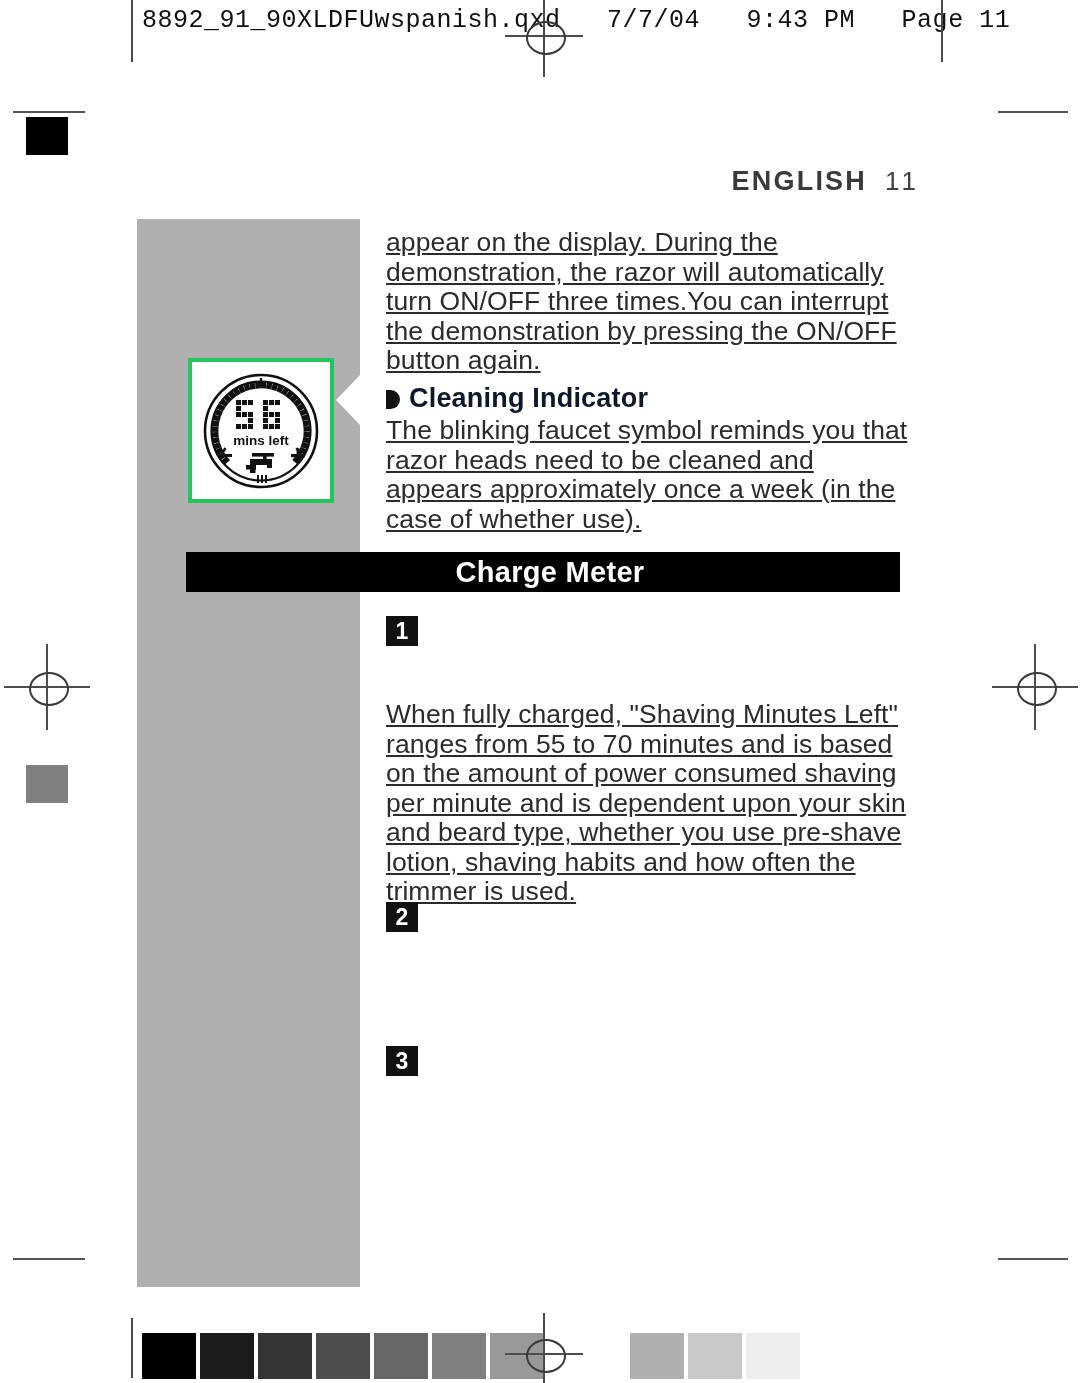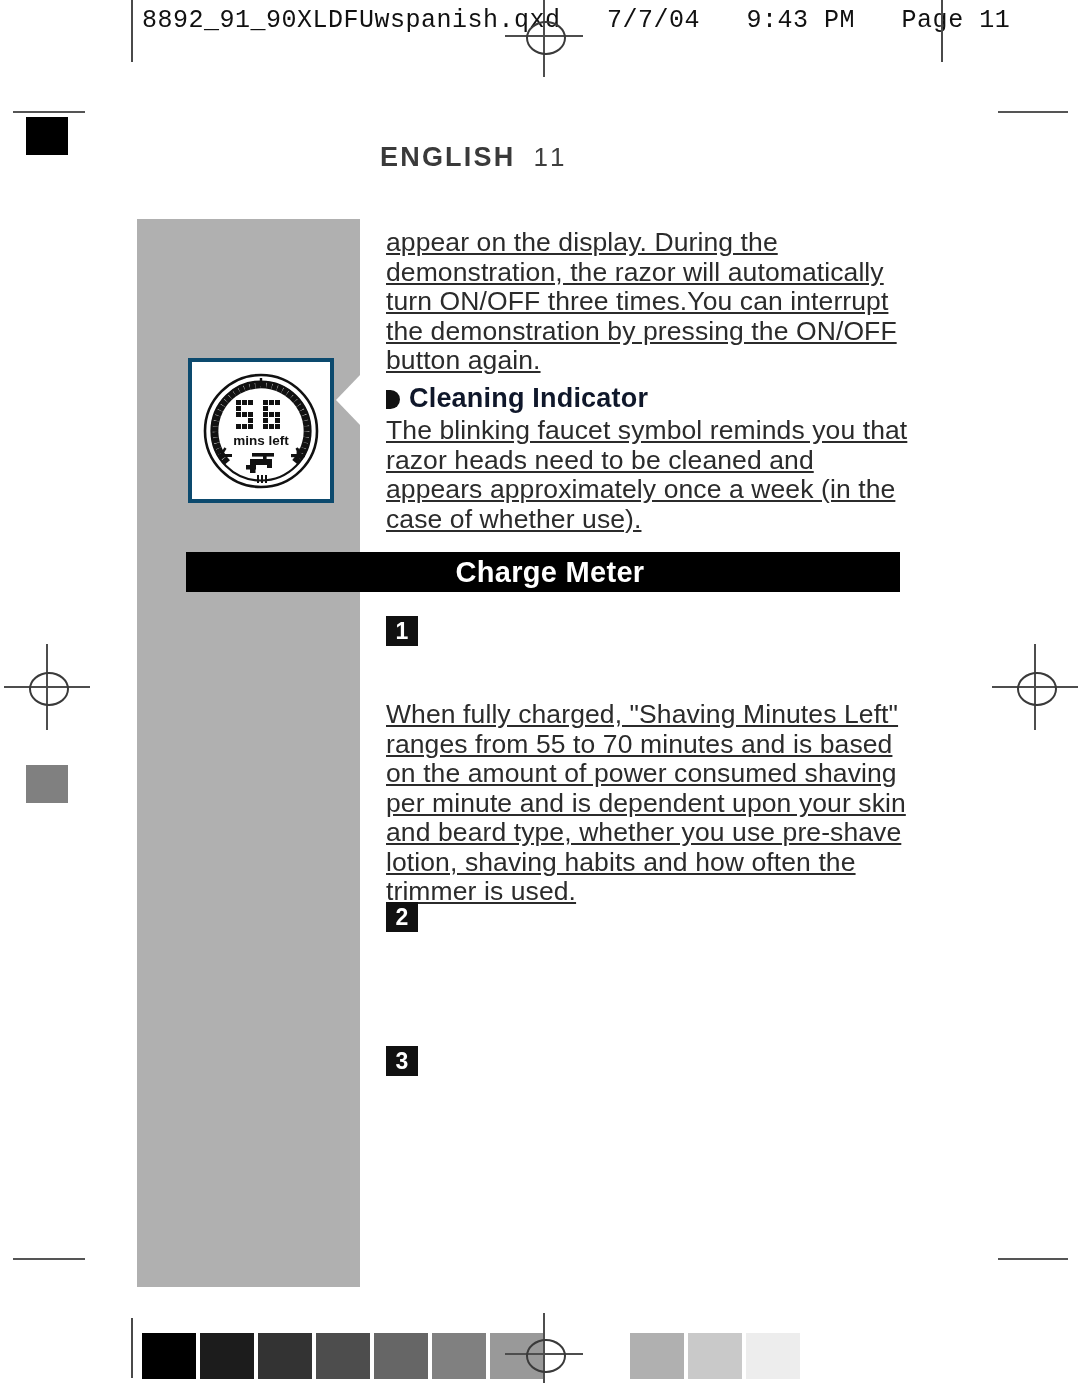--- a/index.html
+++ b/index.html
@@ -94,23 +94,23 @@
 
   
   .swatch-box {
     position: absolute;
   }
 
   
   .page-head {
     position: absolute;
     left: 380px;
-    top: 142px;
+    top: 166px;
     width: 540px;
-    text-align: left;
+    text-align: right;
     font-size: 27px;
     font-weight: bold;
     letter-spacing: 2.2px;
     color: #3a3a3a;
   }
   .page-head .pgnum {
     font-weight: 300;
     letter-spacing: 4px;
     font-size: 26px;
     margin-left: 18px;
@@ -137,21 +137,21 @@
   }
 
   
   .illus {
     position: absolute;
     left: 188px;
     top: 358px;
     width: 146px;
     height: 145px;
     background: #ffffff;
-    border: 4px solid #0c4a6e;
+    border: 4px solid #22c55e;
     box-sizing: border-box;
   }
   .meter {
     position: absolute;
     left: 50%;
     top: 50%;
     width: 124px;
     height: 124px;
     margin-left: -62px;
     margin-top: -62px;

